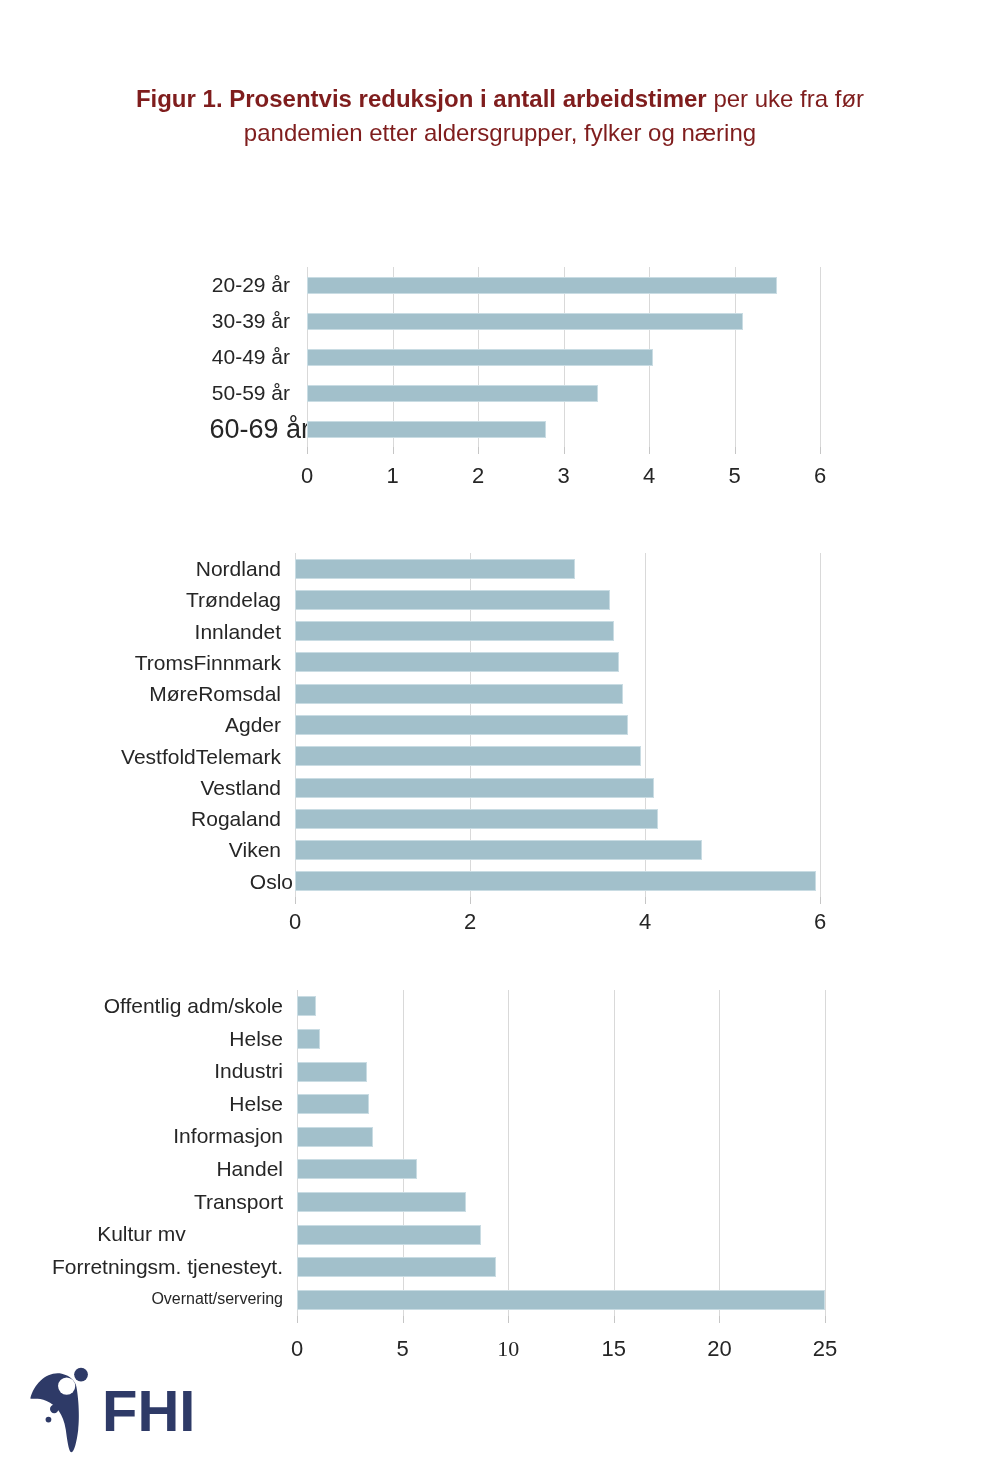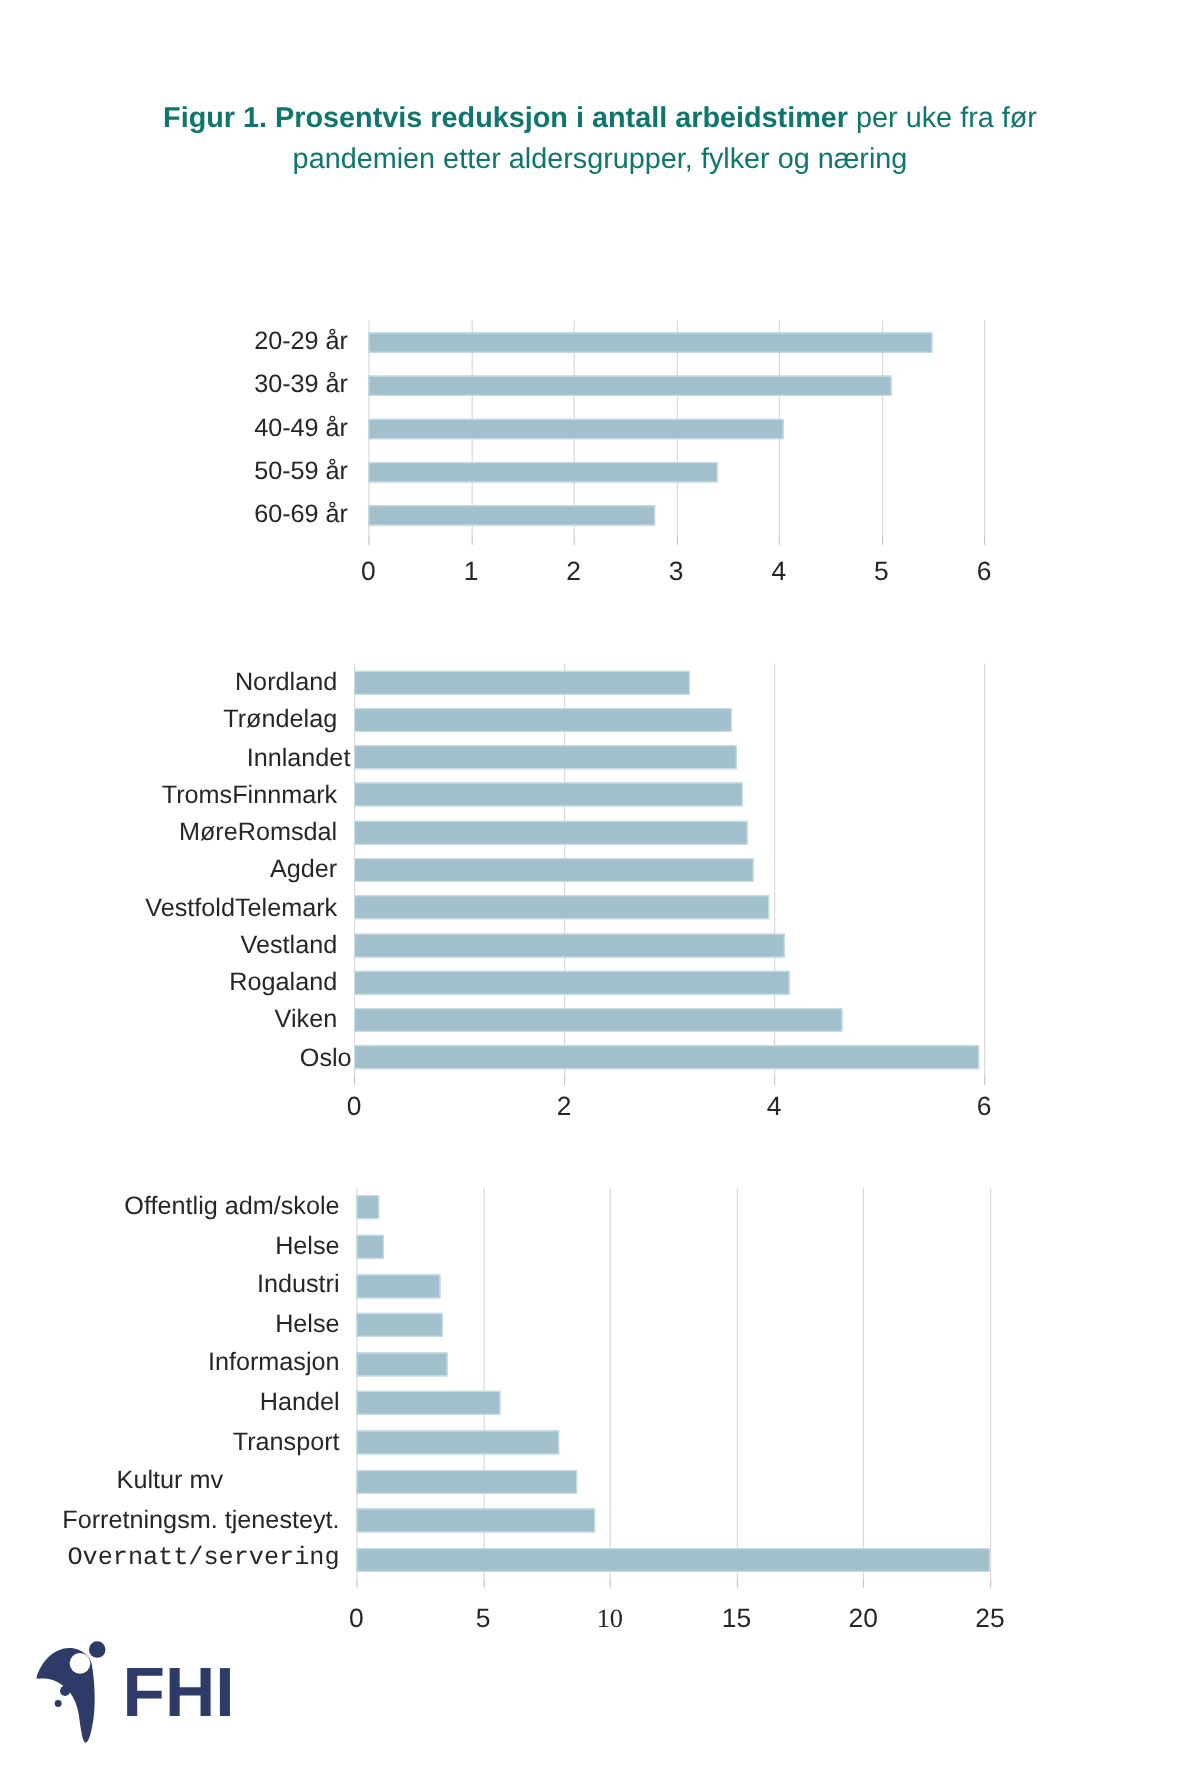--- a/index.html
+++ b/index.html
@@ -9,21 +9,21 @@
     background:#fff;
     font-family:"Liberation Sans", sans-serif;
     color:var(--text);
     overflow:hidden;
   }
   .title{
     position:absolute;
     left:90px;top:82px;width:820px;
     text-align:center;
     font-size:24px;line-height:34px;
-    color:#0f766e;
+    color:#7f1d1d;
   }
   .title .t-bold{font-weight:bold;}
   .chart{
     position:absolute;left:0;width:1000px;
   }
   .gridline{position:absolute;background:var(--grid);}
   .tickmark{position:absolute;background:var(--tick);}
   .bar{
     position:absolute;
     background:var(--bar);
@@ -88,41 +88,41 @@
       <div class="tickmark" style="left: 820px; top: 180px; width: 1px; height: 7px;"></div>
       <div class="tick-label" style="left: 790px; top: 196px;">6</div>
       <div class="cat-label" style="top: 0px; width: 290px; height: 36px; line-height: 36px; font-size: 21px;">20-29 år</div>
       <div class="bar" style="left: 307px; top: 9.5px; width: 470.25px; height: 17px;"></div>
       <div class="cat-label" style="top: 36px; width: 290px; height: 36px; line-height: 36px; font-size: 21px;">30-39 år</div>
       <div class="bar" style="left: 307px; top: 45.5px; width: 436.05px; height: 17px;"></div>
       <div class="cat-label" style="top: 72px; width: 290px; height: 36px; line-height: 36px; font-size: 21px;">40-49 år</div>
       <div class="bar" style="left: 307px; top: 81.5px; width: 346.275px; height: 17px;"></div>
       <div class="cat-label" style="top: 108px; width: 290px; height: 36px; line-height: 36px; font-size: 21px;">50-59 år</div>
       <div class="bar" style="left: 307px; top: 117.5px; width: 290.7px; height: 17px;"></div>
-      <div class="cat-label" style="top: 144px; width: 290px; height: 36px; line-height: 36px; font-size: 21px;">60-69 år</div>
+      <div class="cat-label" style="top: 144px; width: 290px; height: 36px; line-height: 36px; font-size: 27px; padding-left: 20px;">60-69 år</div>
       <div class="bar" style="left: 307px; top: 153.5px; width: 239.4px; height: 17px;"></div>
     </div>
   <div class="chart" id="chart-1" style="top: 553px; height: 396px;">
       <div class="gridline" style="left: 295px; top: 0px; width: 1px; height: 344px;"></div>
       <div class="tickmark" style="left: 295px; top: 344px; width: 1px; height: 7px;"></div>
       <div class="tick-label" style="left: 265px; top: 356px;">0</div>
       <div class="gridline" style="left: 470px; top: 0px; width: 1px; height: 344px;"></div>
       <div class="tickmark" style="left: 470px; top: 344px; width: 1px; height: 7px;"></div>
       <div class="tick-label" style="left: 440px; top: 356px;">2</div>
       <div class="gridline" style="left: 645px; top: 0px; width: 1px; height: 344px;"></div>
       <div class="tickmark" style="left: 645px; top: 344px; width: 1px; height: 7px;"></div>
       <div class="tick-label" style="left: 615px; top: 356px;">4</div>
       <div class="gridline" style="left: 820px; top: 0px; width: 1px; height: 344px;"></div>
       <div class="tickmark" style="left: 820px; top: 344px; width: 1px; height: 7px;"></div>
       <div class="tick-label" style="left: 790px; top: 356px;">6</div>
       <div class="cat-label" style="top: 0px; width: 281px; height: 31.2727px; line-height: 31.2727px; font-size: 21px;">Nordland</div>
       <div class="bar" style="left: 295px; top: 5.63636px; width: 280px; height: 20px;"></div>
       <div class="cat-label" style="top: 31.2727px; width: 281px; height: 31.2727px; line-height: 31.2727px; font-size: 21px;">Trøndelag</div>
       <div class="bar" style="left: 295px; top: 36.9091px; width: 315px; height: 20px;"></div>
-      <div class="cat-label" style="top: 62.5455px; width: 281px; height: 31.2727px; line-height: 31.2727px; font-size: 21px; margin-left: 11px;">Innlandet</div>
+      <div class="cat-label" style="top: 62.5455px; width: 281px; height: 31.2727px; line-height: 31.2727px; font-size: 21px;">Innlandet</div>
       <div class="bar" style="left: 295px; top: 68.1818px; width: 319.375px; height: 20px;"></div>
       <div class="cat-label" style="top: 93.8182px; width: 281px; height: 31.2727px; line-height: 31.2727px; font-size: 21px;">TromsFinnmark</div>
       <div class="bar" style="left: 295px; top: 99.4545px; width: 323.75px; height: 20px;"></div>
       <div class="cat-label" style="top: 125.091px; width: 281px; height: 31.2727px; line-height: 31.2727px; font-size: 21px;">MøreRomsdal</div>
       <div class="bar" style="left: 295px; top: 130.727px; width: 328.125px; height: 20px;"></div>
       <div class="cat-label" style="top: 156.364px; width: 281px; height: 31.2727px; line-height: 31.2727px; font-size: 21px;">Agder</div>
       <div class="bar" style="left: 295px; top: 162px; width: 332.5px; height: 20px;"></div>
       <div class="cat-label" style="top: 187.636px; width: 281px; height: 31.2727px; line-height: 31.2727px; font-size: 21px;">VestfoldTelemark</div>
       <div class="bar" style="left: 295px; top: 193.273px; width: 345.625px; height: 20px;"></div>
       <div class="cat-label" style="top: 218.909px; width: 281px; height: 31.2727px; line-height: 31.2727px; font-size: 21px;">Vestland</div>
@@ -164,21 +164,21 @@
       <div class="cat-label" style="top: 130.4px; width: 283px; height: 32.6px; line-height: 32.6px; font-size: 21px;">Informasjon</div>
       <div class="bar" style="left: 297px; top: 136.7px; width: 76.032px; height: 20px;"></div>
       <div class="cat-label" style="top: 163px; width: 283px; height: 32.6px; line-height: 32.6px; font-size: 21px;">Handel</div>
       <div class="bar" style="left: 297px; top: 169.3px; width: 120.384px; height: 20px;"></div>
       <div class="cat-label" style="top: 195.6px; width: 283px; height: 32.6px; line-height: 32.6px; font-size: 21px;">Transport</div>
       <div class="bar" style="left: 297px; top: 201.9px; width: 168.96px; height: 20px;"></div>
       <div class="cat-label" style="top: 228.2px; width: 283px; height: 32.6px; line-height: 32.6px; font-size: 21px; text-align: center;">Kultur mv</div>
       <div class="bar" style="left: 297px; top: 234.5px; width: 183.744px; height: 20px;"></div>
       <div class="cat-label" style="top: 260.8px; width: 283px; height: 32.6px; line-height: 32.6px; font-size: 21px;">Forretningsm. tjenesteyt.</div>
       <div class="bar" style="left: 297px; top: 267.1px; width: 198.528px; height: 20px;"></div>
-      <div class="cat-label" style="top: 293.4px; width: 283px; height: 32.6px; line-height: 32.6px; font-size: 21px; font-family: Liberation Mono, monospace;">Overnatt/servering</div>
+      <div class="cat-label" style="top: 293.4px; width: 283px; height: 32.6px; line-height: 32.6px; font-size: 16px;">Overnatt/servering</div>
       <div class="bar" style="left: 297px; top: 299.7px; width: 528px; height: 20px;"></div>
     </div>
 
   <div class="logo">
     <svg width="62" height="90" viewBox="-2 -4 64 94" aria-hidden="true">
       <path d="M0,30 C4,14 18,1 33,4 C42,6 47,12 48,17 C50,26 52,48 50,63 C48.6,74 46,86 43,86 C40,86 38.5,72 37,62 C34.5,46 27,37 17,32.5 C9,29 2,31 0,30 Z" fill="var(--logo)"></path>
       <circle cx="38" cy="17" r="9" fill="#ffffff"></circle>
       <circle cx="53" cy="5" r="7.2" fill="var(--logo)"></circle>
       <circle cx="25" cy="41" r="4.4" fill="var(--logo)"></circle>
       <circle cx="19" cy="52" r="3" fill="var(--logo)"></circle>

